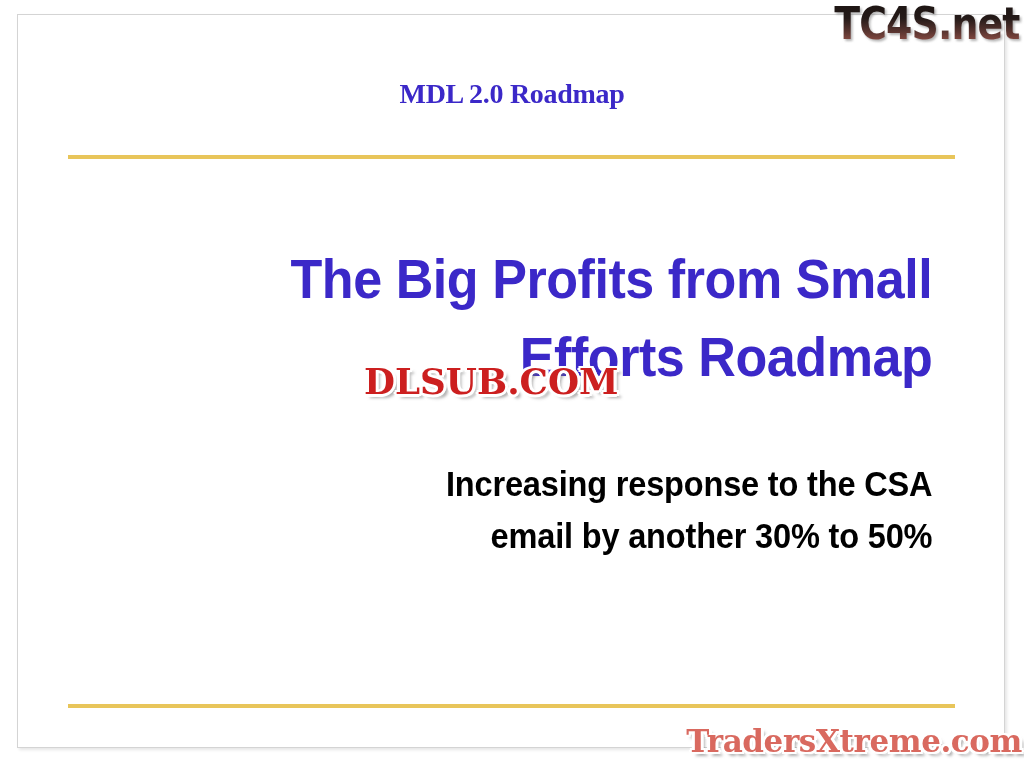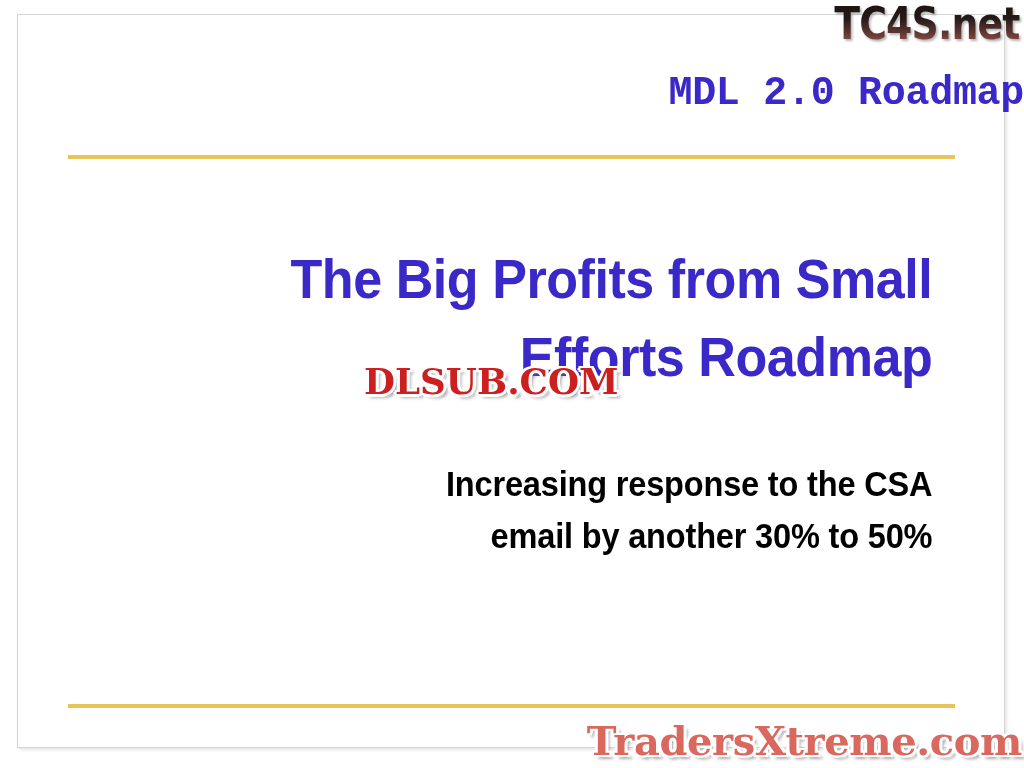--- a/index.html
+++ b/index.html
@@ -33,24 +33,24 @@
     box-sizing: border-box;
     box-shadow: 2px 2px 3px rgba(0,0,0,0.10);
   }
 
   
   .header-title {
     position: absolute;
     left: 0;
     right: 0;
     top: 70px;
-    text-align: right;
-    font-family: Liberation Mono, monospace;
+    text-align: center;
+    font-family: Liberation Serif, serif;
     font-weight: bold;
-    font-size: 40px;
+    font-size: 28px;
     line-height: 48px;
     letter-spacing: -0.3px;
     color: #3b28c8;
     white-space: nowrap;
   }
 
   
   .divider {
     position: absolute;
     left: 68px;
@@ -139,21 +139,21 @@
       -3px 0 #ffffff, 3px 0 #ffffff, 0 3px #ffffff,
       4px 4px 3px rgba(110,110,110,0.55);
   }
 
   
   .wm-traders {
     right: 2px;
     bottom: 8px;
     font-family: "DejaVu Serif", serif;
     font-weight: bold;
-    font-size: 40px;
+    font-size: 31px;
     line-height: 38px;
     letter-spacing: -0.4px;
     transform: scaleX(1.0);
     transform-origin: right bottom;
     color: #d9695f;
     text-shadow:
       -2px 0 #ffffff, 2px 0 #ffffff, 0 -2px #ffffff, 0 2px #ffffff,
       -2px -2px #ffffff, 2px -2px #ffffff, -2px 2px #ffffff, 2px 2px #ffffff,
       -3px 0 #ffffff, 3px 0 #ffffff,
       4px 4px 3px rgba(110,110,110,0.55);

